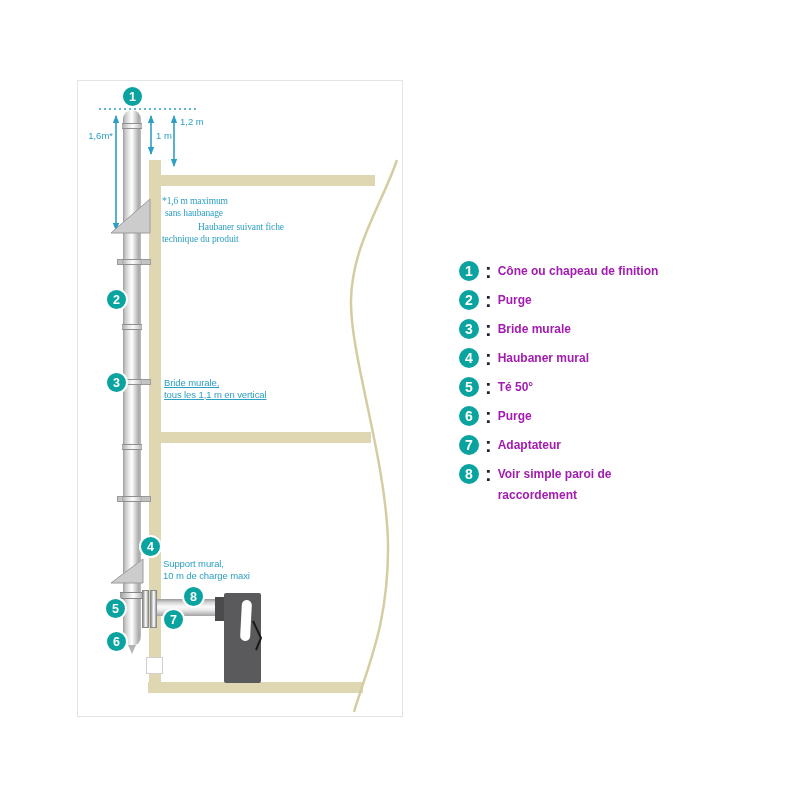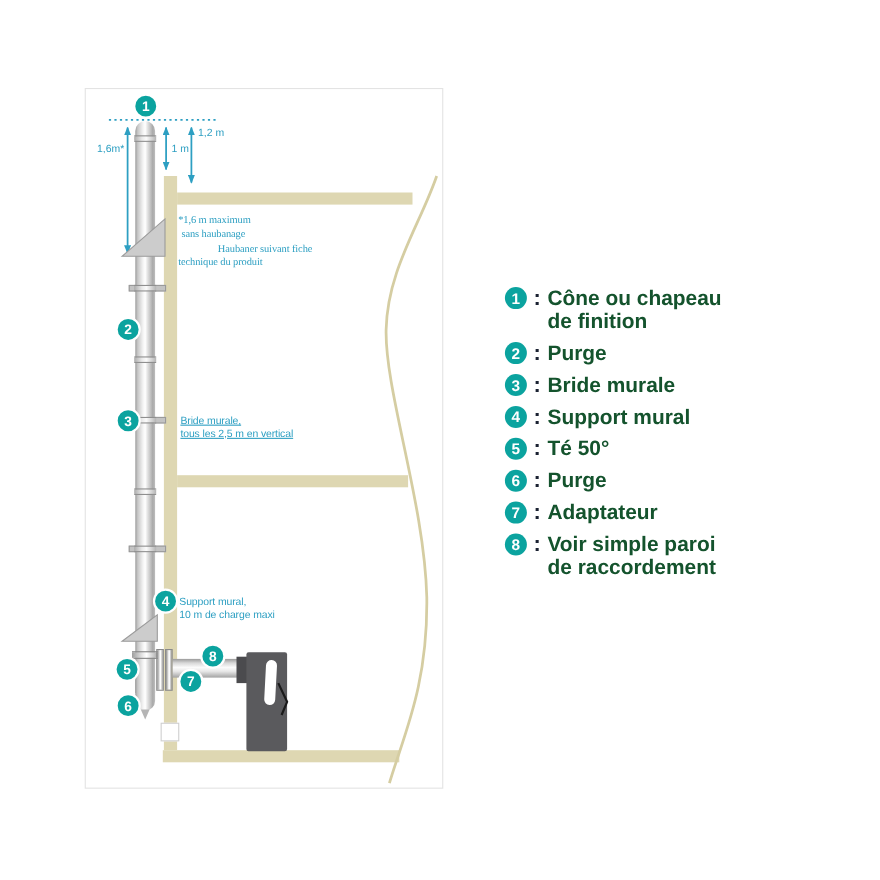--- a/index.html
+++ b/index.html
@@ -30,21 +30,21 @@
   
   .marker{width:19px;height:19px;border-radius:50%;background:#0ba39f;border:2px solid #ffffff;color:#fff;font-weight:bold;font-size:12.5px;display:flex;align-items:center;justify-content:center;}
   
   .note{color:#2d9fc2;font-size:9.5px;line-height:11.5px;letter-spacing:-0.1px;white-space:nowrap;}
   .dim{color:#2d9fc2;font-size:9.5px;white-space:nowrap;}
   
   .legend{left:459px;top:261px;width:235px;}
   .legend-item{display:flex;align-items:flex-start;gap:6px;margin-bottom:8px;}
   .badge{flex:0 0 auto;width:20px;height:20px;border-radius:50%;background:#0ba39f;color:#fff;font-weight:bold;font-size:14px;line-height:20px;text-align:center;}
   .colon{font-size:20px;font-weight:bold;color:#1b2232;line-height:21px;}
-  .llabel{font-size:19px;font-weight:bold;color:#14532d;line-height:21px;max-width:178px;}
+  .llabel{font-size:12px;font-weight:bold;color:#a21caf;line-height:21px;max-width:178px;}
   svg{position:absolute;left:0;top:0;pointer-events:none;}
 </style>
 </head>
 <body>
 
 <div class="stage">
 
   <div class="abs frame"></div>
 
   <div class="abs beige wall-v"></div>
@@ -101,23 +101,23 @@
   <div class="abs dim" style="left:180px;top:116px;">1,2 m</div>
 
   <div class="abs note" style="left:162px;top:196px;font-family:Liberation Serif, serif;">
     <div>*1,6 m maximum</div>
     <div style="margin-left:3px;">sans haubanage</div>
     <div style="margin-top:3px;padding-left:36px;">Haubaner suivant fiche</div>
     <div>technique du produit</div>
   </div>
   <div class="abs note" style="left:164px;top:377px;text-decoration:underline;">
     <div>Bride murale,</div>
-    <div>tous les 2,5 m en vertical</div>
+    <div>tous les 1,1 m en vertical</div>
   </div>
-  <div class="abs note" style="left:163px;top:542px;">
+  <div class="abs note" style="left:163px;top:558px;">
     <div>Support mural,</div>
     <div>10 m de charge maxi</div>
   </div>
 
   <div class="abs marker" style="left:121px;top:85px;">1</div>
   <div class="abs marker" style="left:105px;top:288px;">2</div>
   <div class="abs marker" style="left:105px;top:371px;">3</div>
   <div class="abs marker" style="left:139px;top:535px;">4</div>
   <div class="abs marker" style="left:104px;top:597px;">5</div>
   <div class="abs marker" style="left:105px;top:630px;">6</div>
@@ -136,21 +136,21 @@
       <span class="llabel">Purge</span>
     </div>
     <div class="legend-item">
       <div class="badge">3</div>
       <span class="colon">:</span>
       <span class="llabel">Bride murale</span>
     </div>
     <div class="legend-item">
       <div class="badge">4</div>
       <span class="colon">:</span>
-      <span class="llabel">Support mural</span>
+      <span class="llabel">Haubaner mural</span>
     </div>
     <div class="legend-item">
       <div class="badge">5</div>
       <span class="colon">:</span>
       <span class="llabel">Té 50°</span>
     </div>
     <div class="legend-item">
       <div class="badge">6</div>
       <span class="colon">:</span>
       <span class="llabel">Purge</span>

